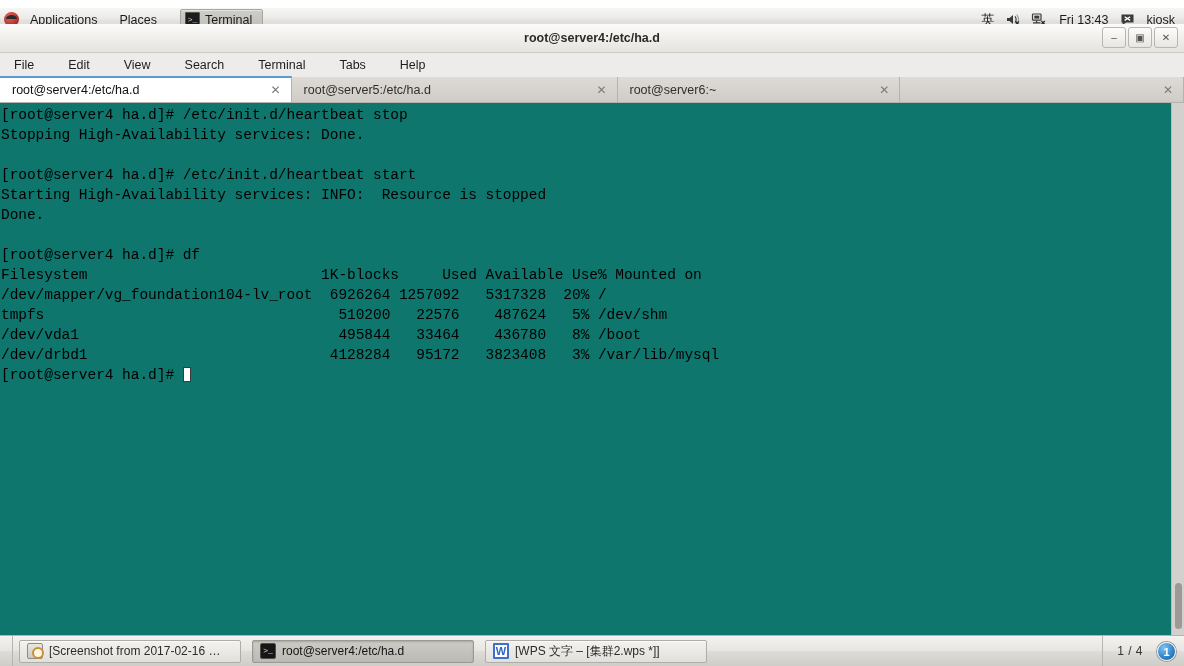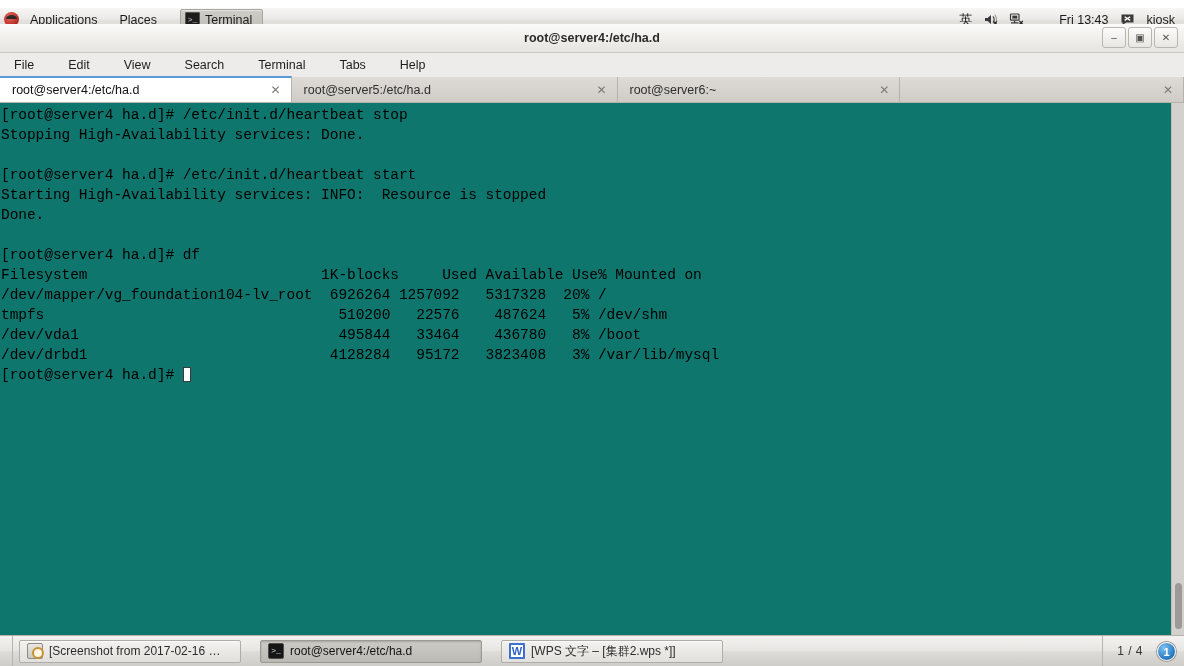--- a/index.html
+++ b/index.html
@@ -51,21 +51,21 @@
     color: #dcdcdc; font-family: "Liberation Mono", monospace;
     font-size: 8px; line-height: 13px; text-align: center; flex: none;
   }
 
   #tray {
     margin-left: auto; display: flex; align-items: center;
     gap: 9px; padding-right: 9px; font-size: 12.5px;
   }
   .tray-item { display: flex; align-items: center; cursor: default; }
   .ime-glyph { font-size: 13px; padding: 0 2px; }
-  #clock { font-size: 12.5px; color: #1a1a1a; padding: 0 2px; margin-left: 22px; }
+  #clock { font-size: 12.5px; color: #1a1a1a; padding: 0 2px; }
   .user-name { padding-left: 2px; }
 
   
   #window {
     position: absolute; left: 0; top: 24px;
     width: 1184px; height: 611px;
     background: #eceae7;
     display: flex; flex-direction: column;
   }
   #titlebar {
@@ -167,21 +167,21 @@
     width: 1184px; height: 31px;
     background: linear-gradient(to bottom, #f4f3f1 0%, #e8e6e3 48%, #dedcd8 52%, #cfcdc8 100%);
     border-top: 1px solid #b5b2ac;
     display: flex; align-items: center;
     font-size: 12px; color: #1d1d1d;
   }
   #show-desktop {
     width: 13px; height: 31px; flex: none;
     border-right: 1px solid #b8b5b0;
   }
-  #tasklist { display: flex; align-items: center; gap: 19px; padding: 0 6px; }
+  #tasklist { display: flex; align-items: center; gap: 11px; padding: 0 6px; }
   .task-btn {
     display: flex; align-items: center; gap: 6px;
     height: 23px; width: 222px; padding: 0 7px;
     border: 1px solid #b0ada8; border-radius: 2px;
     background: linear-gradient(to bottom, #f3f2f0, #e2e0dc);
     box-shadow: inset 0 1px 0 rgba(255,255,255,0.6);
     white-space: nowrap; overflow: hidden;
     color: #2c2c2c; cursor: default;
   }
   .task-btn.active {

